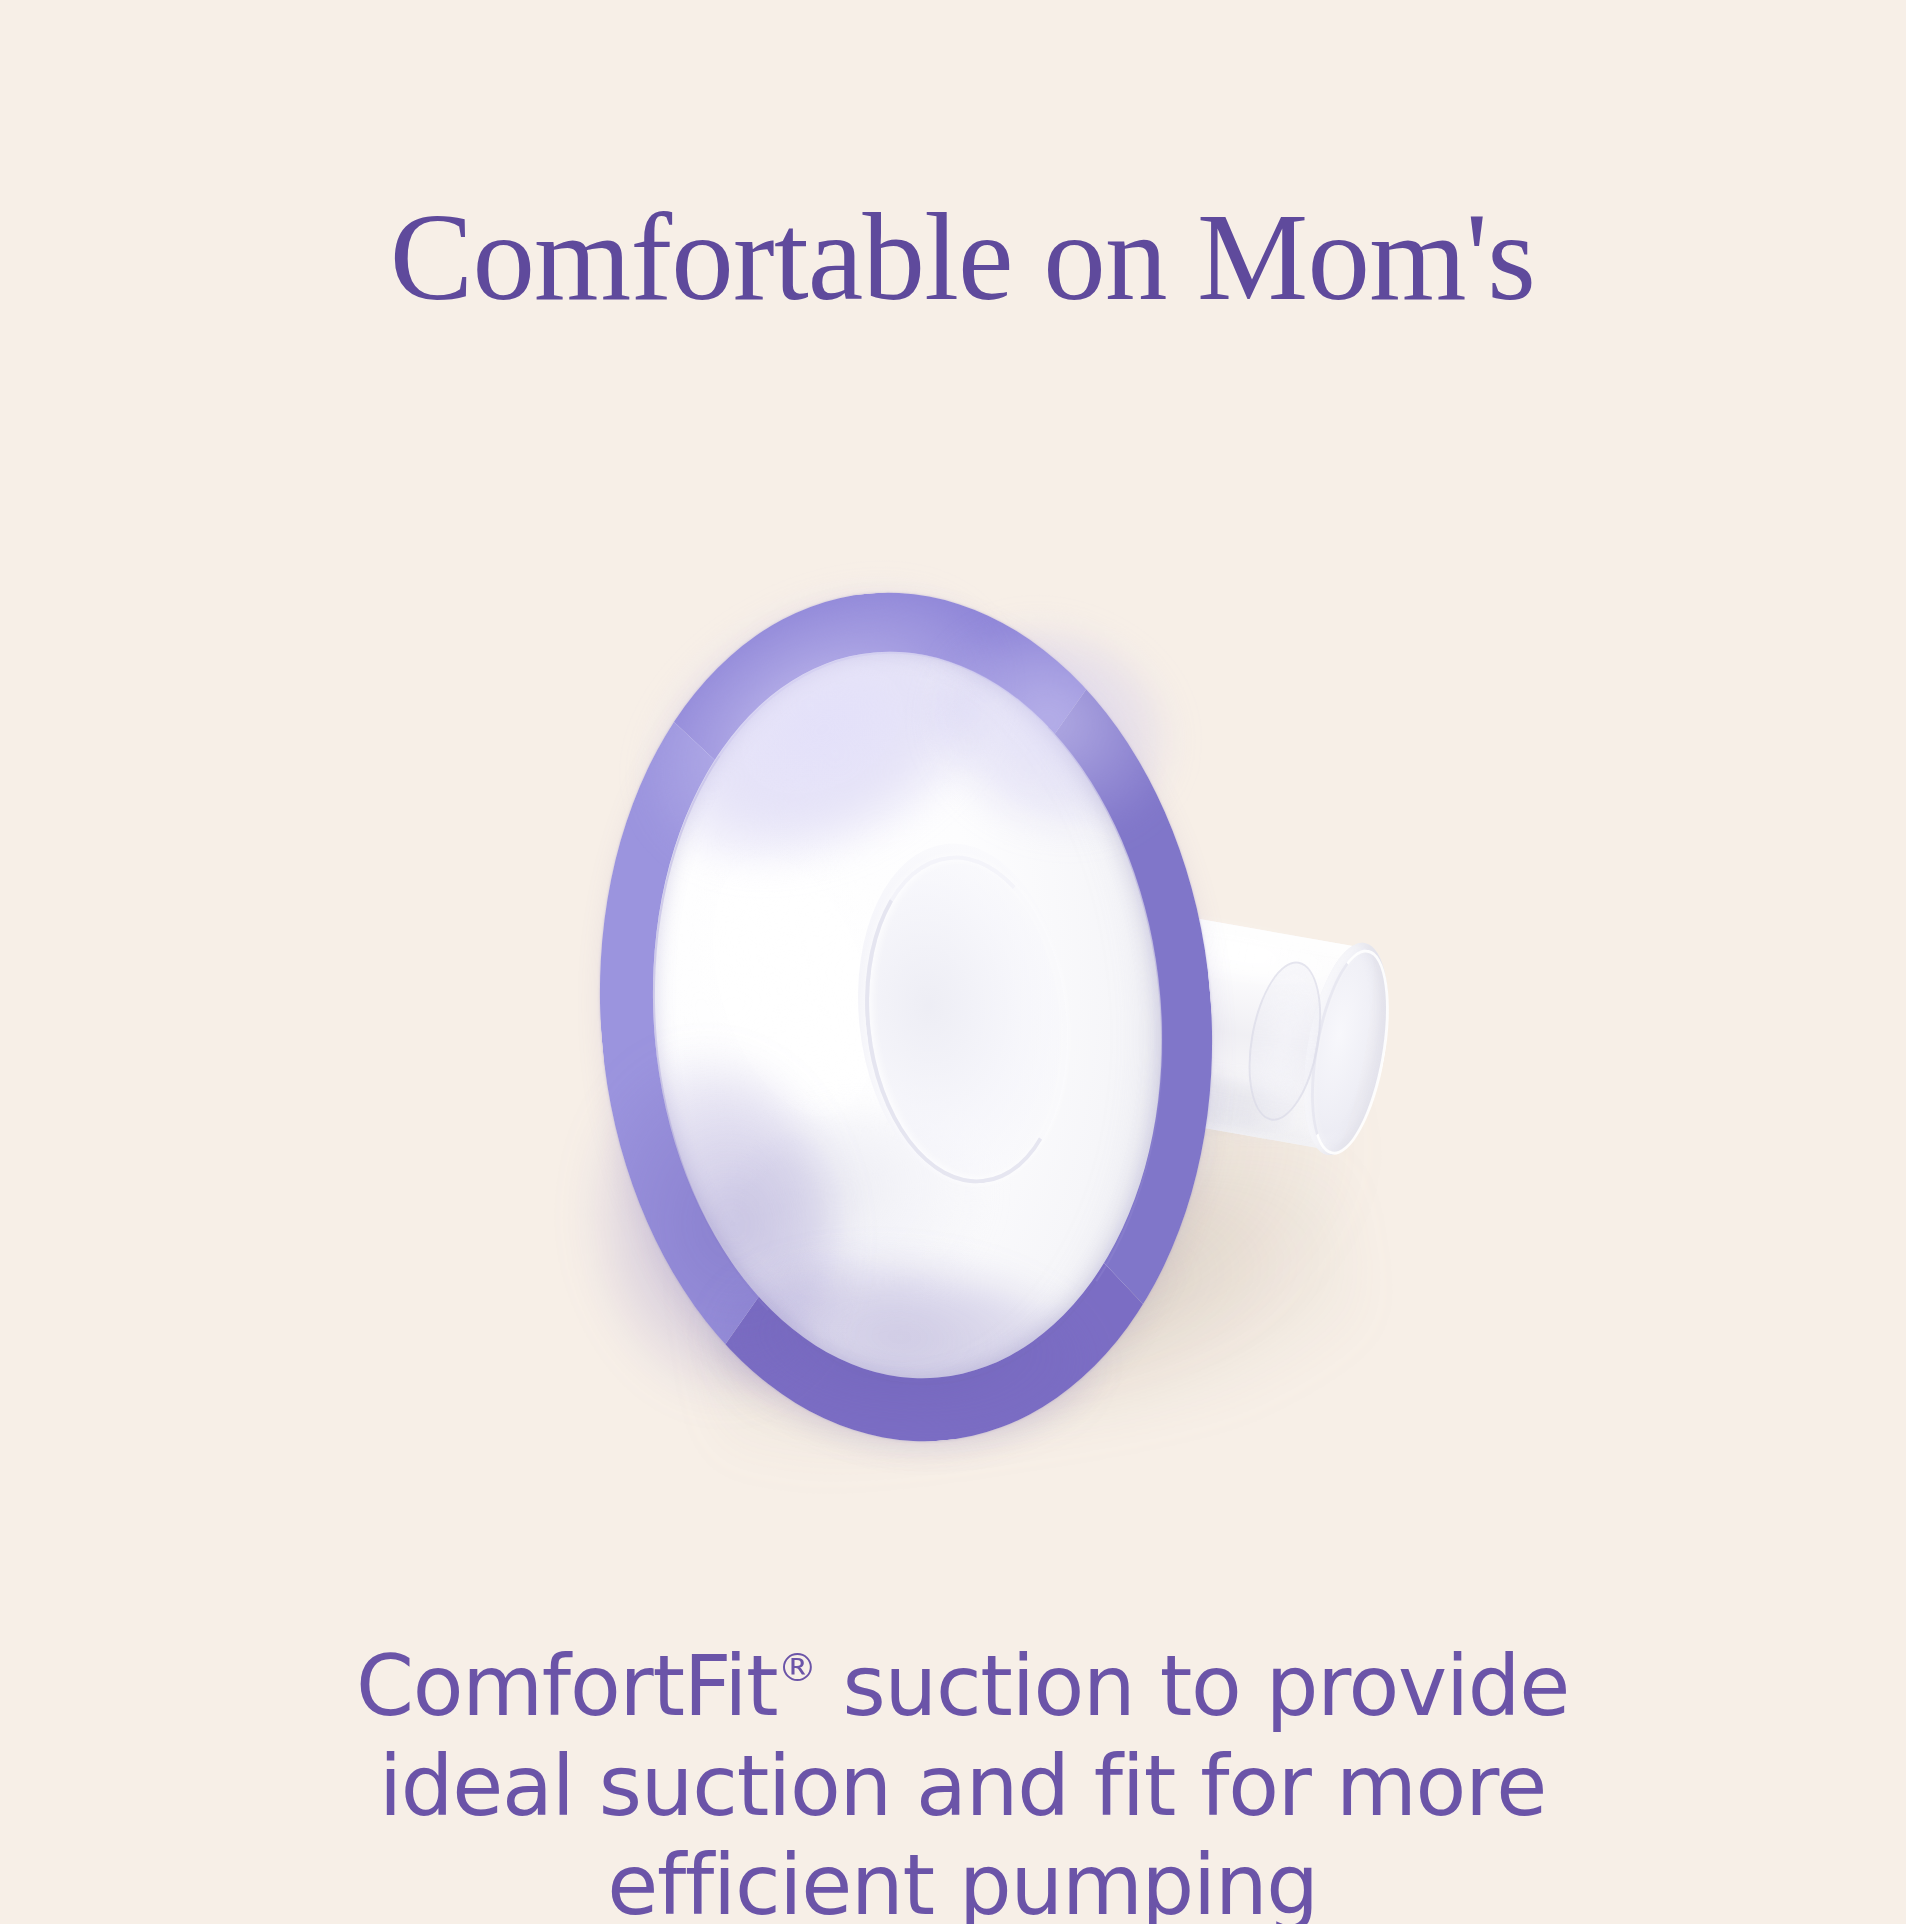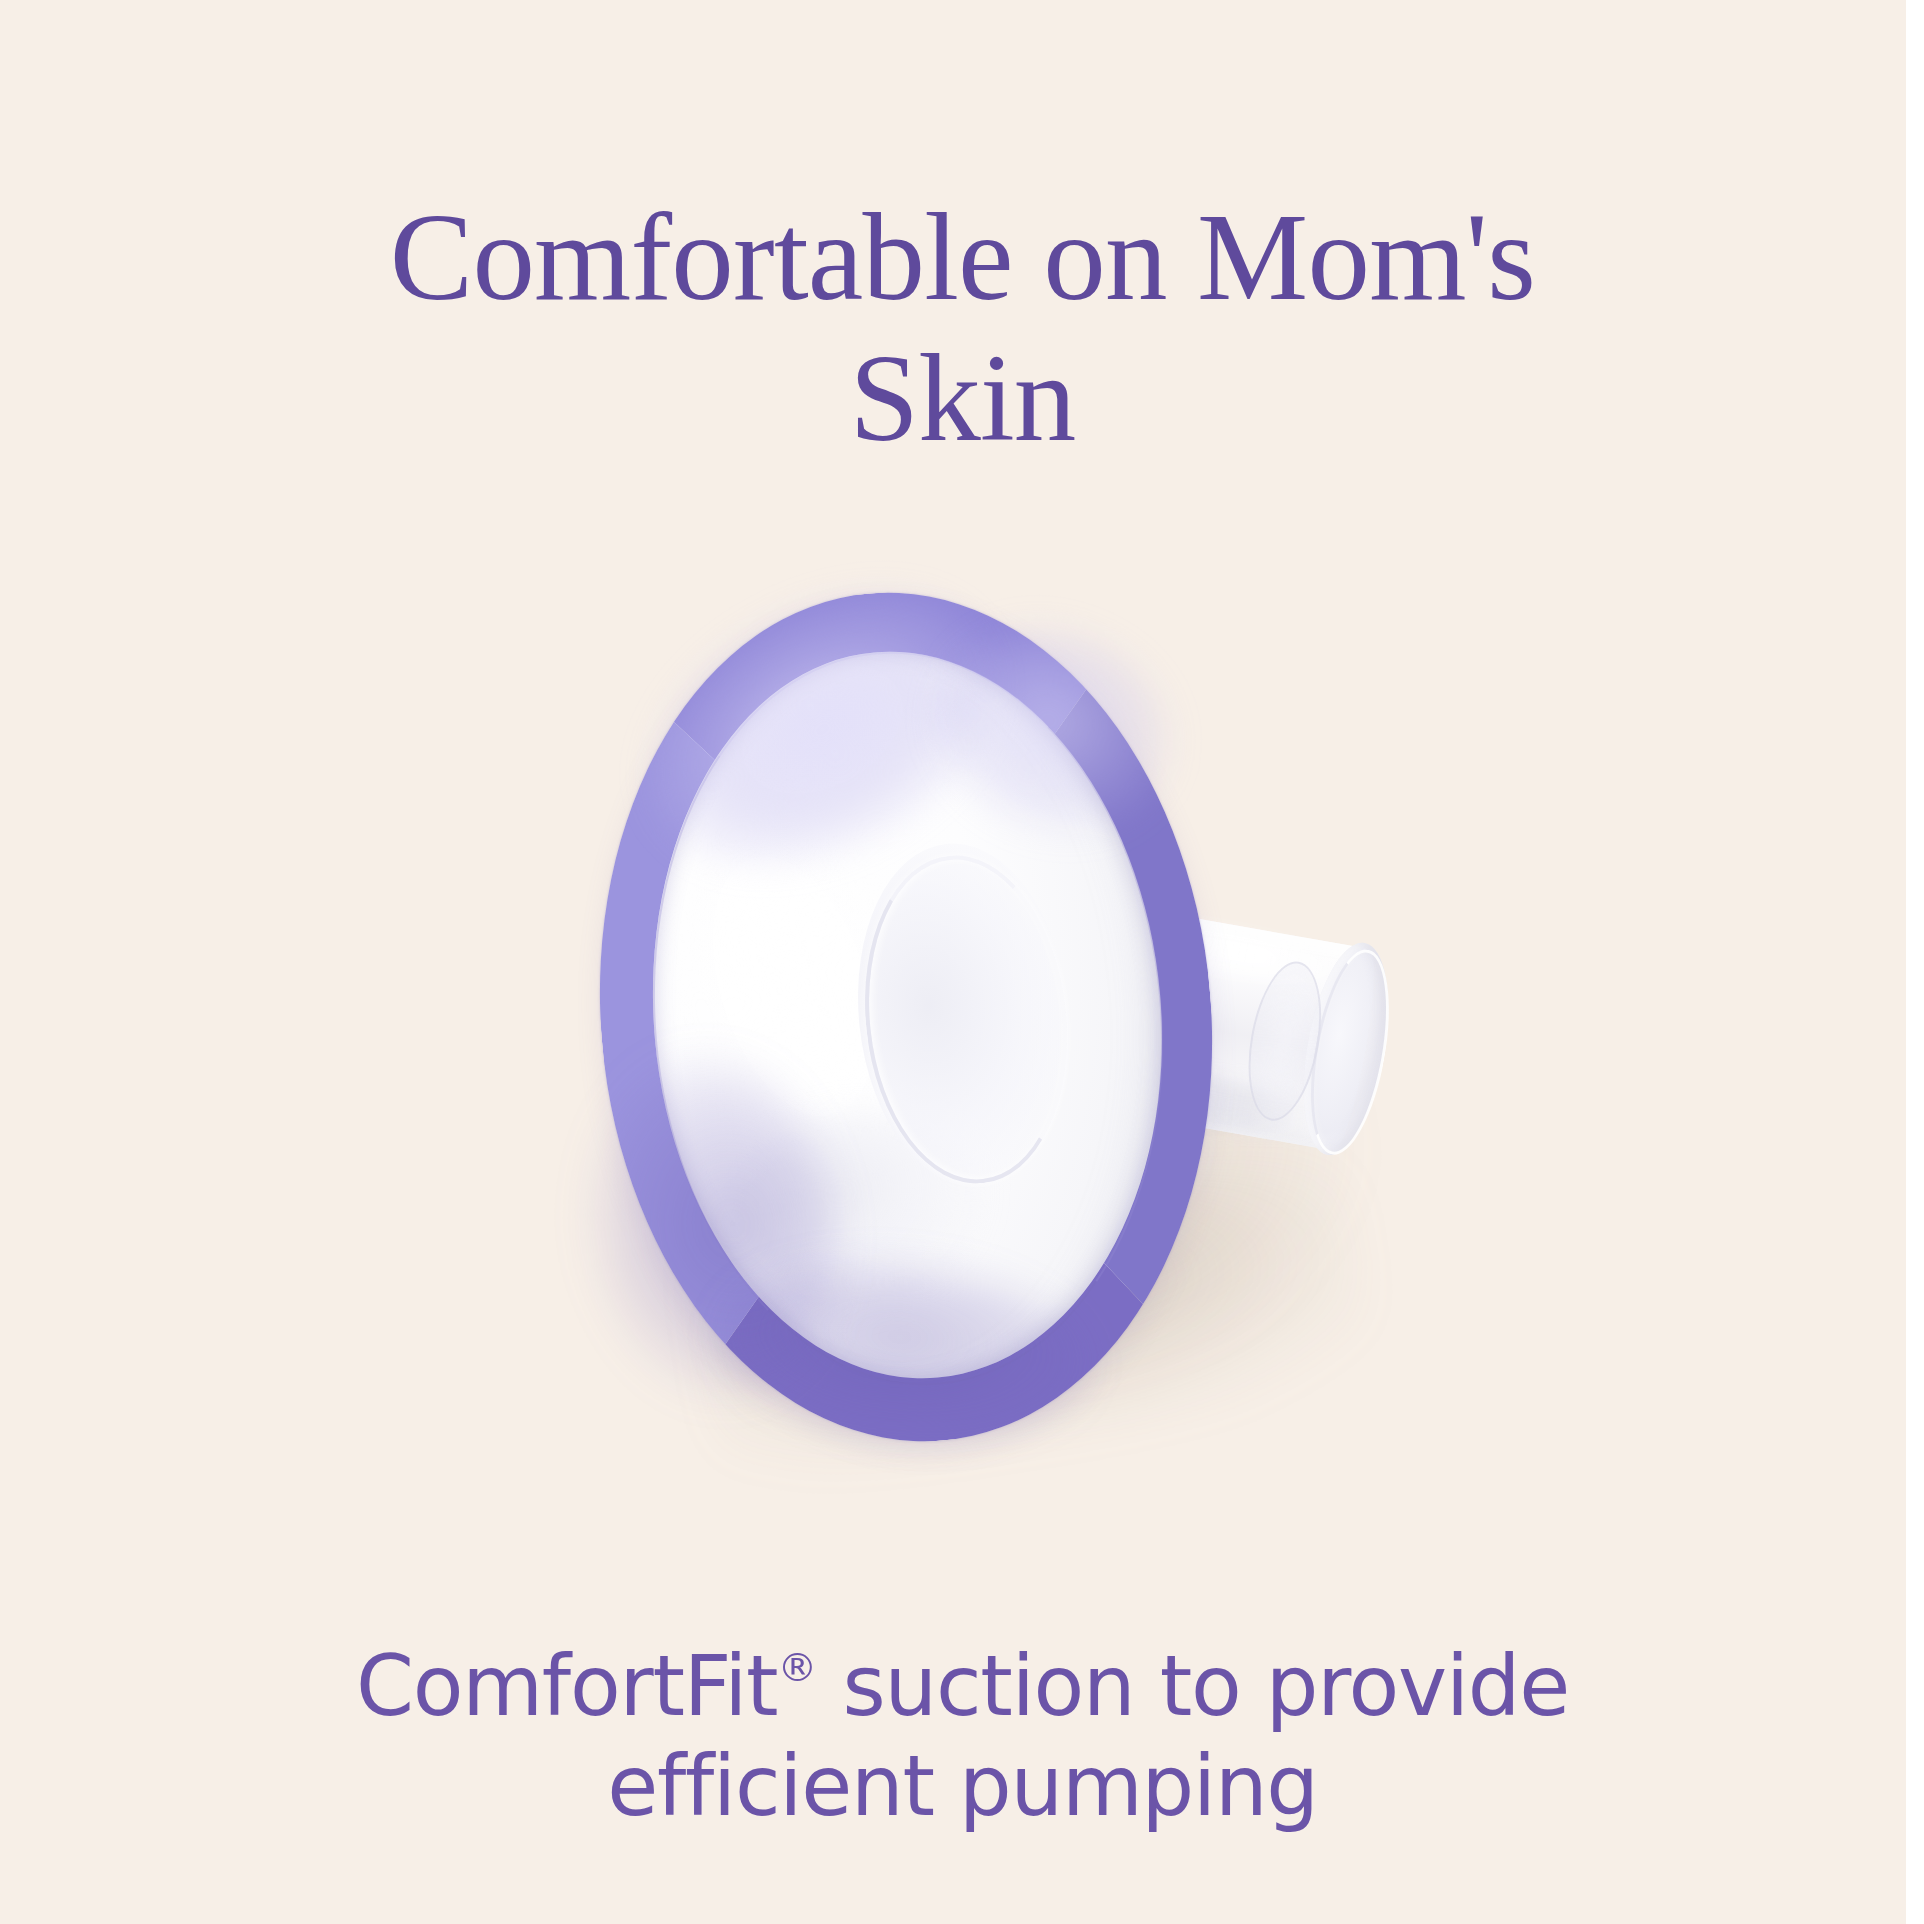--- a/index.html
+++ b/index.html
@@ -402,21 +402,20 @@
     letter-spacing: 0;
   }
 </style>
 </head>
 <body>
 
 <div id="stage">
 
   <h1 id="headline">
     <span class="hl-line">Comfortable on Mom's</span>
-    <span class="hl-line">Skin</span>
   </h1>
 
   <div id="product">
 
     <div class="prod-shadow"></div>
     <div class="prod-shadow s2"></div>
 
     <div class="spout-wrap">
       <div class="spout-shoulder"></div>
       <div class="spout-barrel"></div>
@@ -438,17 +437,18 @@
     <div class="ring-inner-lip"></div>
     <div class="ring-sheen-tl"></div>
     <div class="ring-sheen-tr"></div>
     <div class="ring-shade-bl"></div>
     <div class="ring-shade-b"></div>
 
   </div>
 
   <p id="caption">
     <span class="cap-line"><span>ComfortFit</span><span class="reg">®</span><span> suction to provide</span></span>
+    <span class="cap-line">ideal suction and fit for more</span>
     <span class="cap-line">efficient pumping</span>
   </p>
 
 </div>
 
 
 </body></html>

